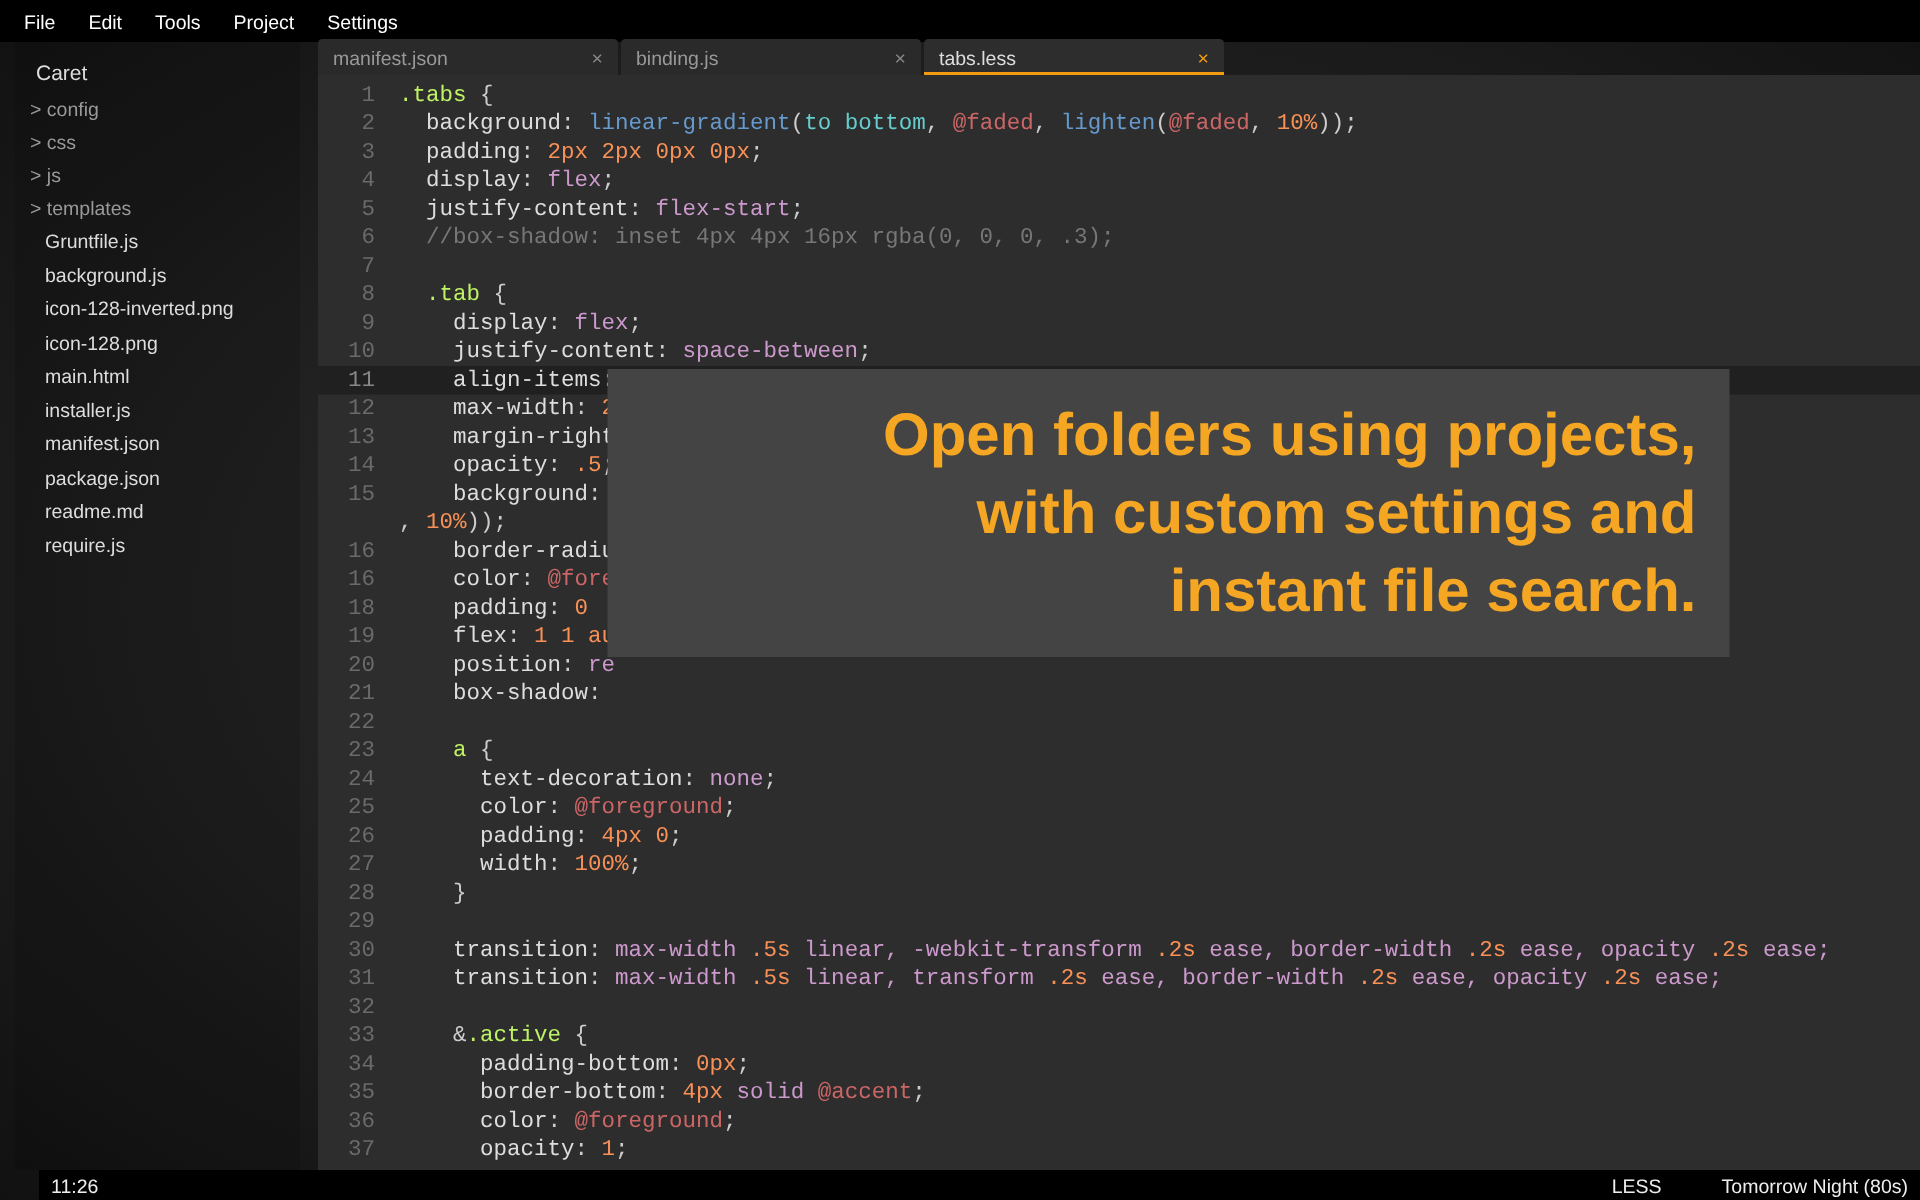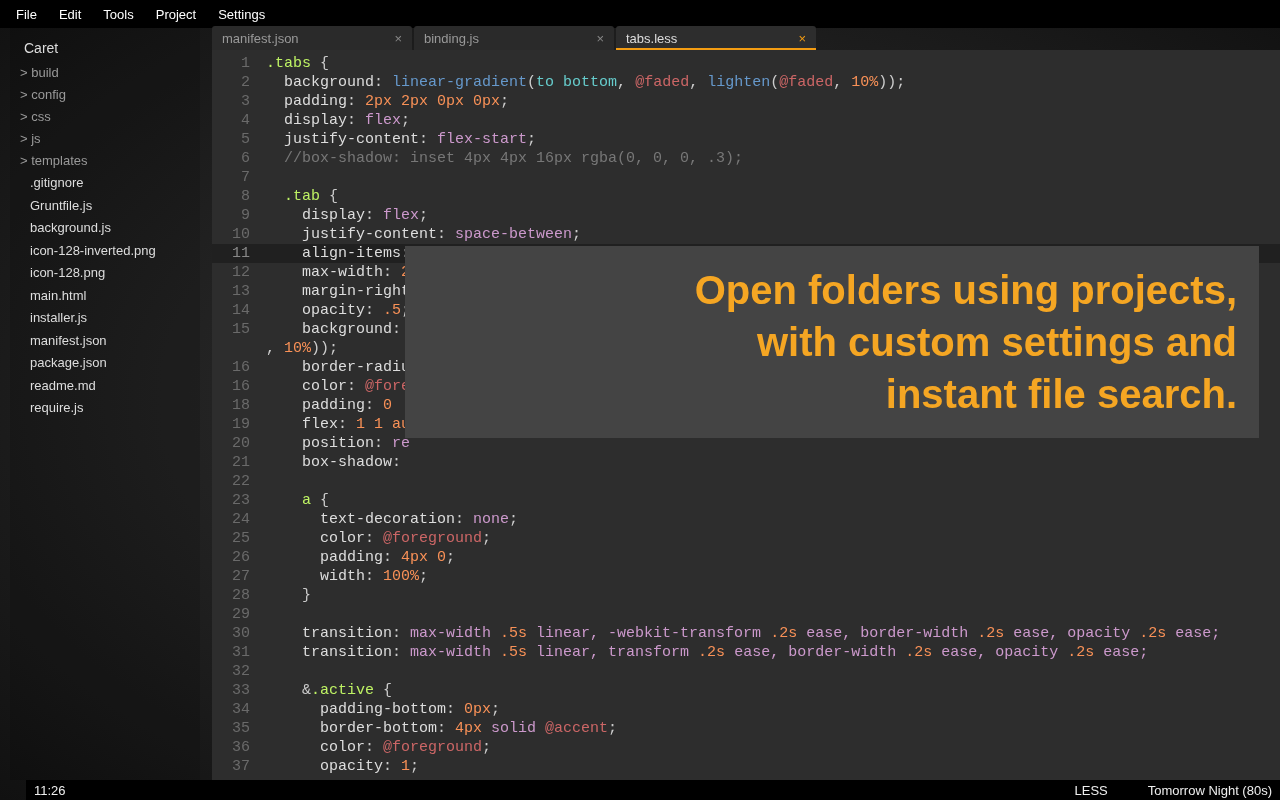--- a/index.html
+++ b/index.html
@@ -76,21 +76,21 @@
   .c-sel   { color: #bef264; }
   .c-prop  { color: #ddd; }
   .c-fn    { color: #6699cc; }
   .c-kw    { color: #cc99cc; }
   .c-var   { color: #cc6666; }
   .c-num   { color: #f99157; }
   .c-comm  { color: #777; }
   .c-arg   { color: #66cccc; }
   .c-punc  { color: #ccc; }
   .overlay {
-    position: absolute; top: 246px; left: 405px; width: 854px;
+    position: absolute; top: 246px; left: 405px; width: 748px;
     background: #444; color: #f5a623; font-weight: 600;
     font-size: 40px; line-height: 52px; text-align: right;
     padding: 18px 22px; font-family: "Segoe UI", sans-serif;
   }
   .statusbar {
     position: absolute; bottom: 0; left: 0; right: 0; height: 20px;
     background: #000; color: #eee; display: flex; align-items: center;
     justify-content: space-between; padding: 0 8px; font-size: 13px; margin-left: 26px;
   }
   .statusbar .right { display:flex; gap: 40px; }
@@ -103,28 +103,26 @@
     <div class="menubar-item">Edit</div>
     <div class="menubar-item">Tools</div>
     <div class="menubar-item">Project</div>
     <div class="menubar-item">Settings</div>
   </div>
 
 <div class="workspace">
   <div class="sidebar">
     <div class="sidebar-title">Caret</div>
     <div id="folders">
-        <div class="tree-item">&gt; build</div>
         <div class="tree-item">&gt; config</div>
         <div class="tree-item">&gt; css</div>
         <div class="tree-item">&gt; js</div>
         <div class="tree-item">&gt; templates</div>
       </div>
     <div id="files">
-        <div class="tree-file">.gitignore</div>
         <div class="tree-file">Gruntfile.js</div>
         <div class="tree-file">background.js</div>
         <div class="tree-file">icon-128-inverted.png</div>
         <div class="tree-file">icon-128.png</div>
         <div class="tree-file">main.html</div>
         <div class="tree-file">installer.js</div>
         <div class="tree-file">manifest.json</div>
         <div class="tree-file">package.json</div>
         <div class="tree-file">readme.md</div>
         <div class="tree-file">require.js</div>

